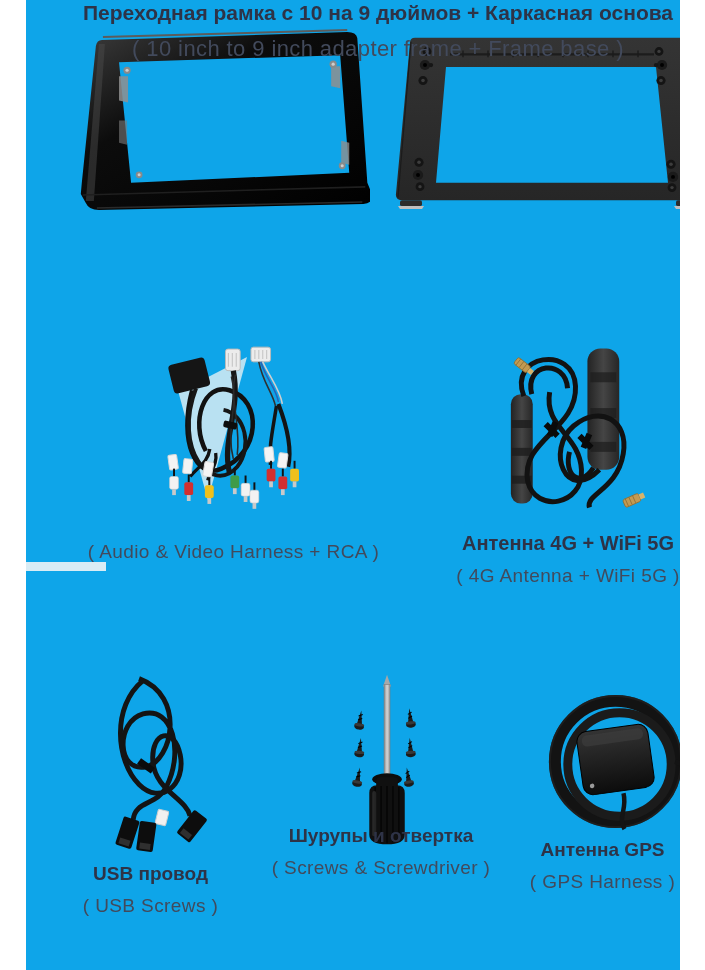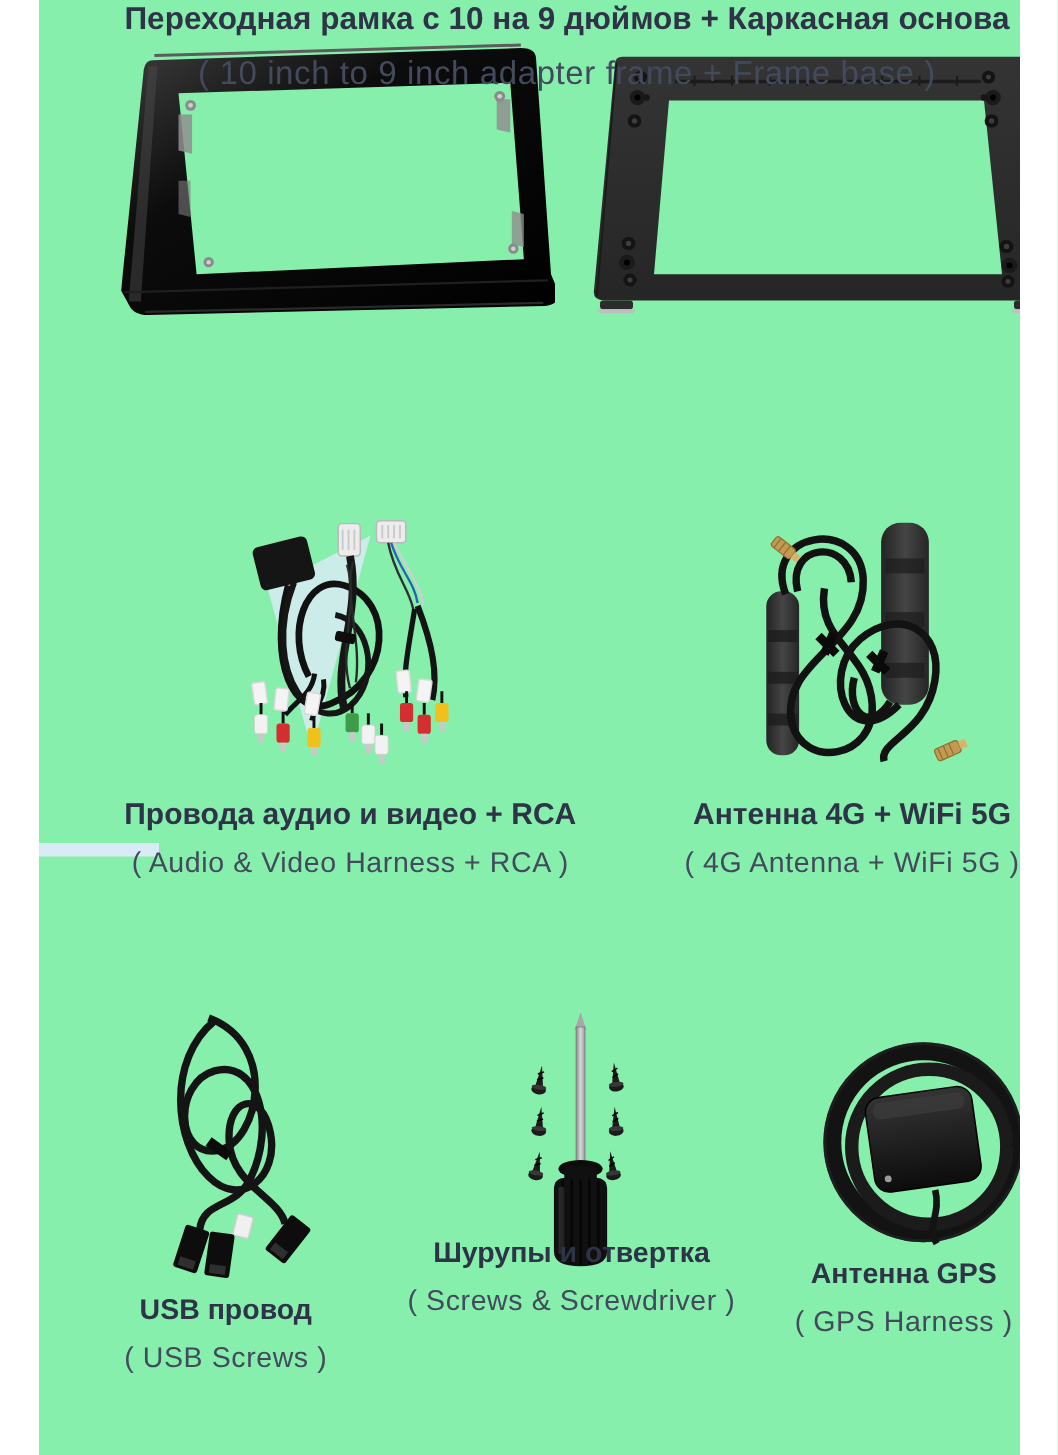--- a/index.html
+++ b/index.html
@@ -1,18 +1,18 @@
 <!DOCTYPE html>
 <html><head>
 <meta charset="utf-8">
 <style>
   html,body{margin:0;padding:0;background:#ffffff;}
   .canvas{
     position:relative;width:654px;height:970px;margin:0 auto;
-    background:#86efac;overflow:hidden;
+    background:#0ea5e9;overflow:hidden;
     font-family:"Liberation Sans", sans-serif;
   }
   figure{margin:0;position:absolute;}
   .caption{position:absolute;text-align:center;z-index:2;}
   .cap-ru{font-weight:700;color:#2e3347;}
   .cap-en{font-weight:400;color:#424a5c;letter-spacing:.4px;}
   
   .cap1{left:0;top:220;width:705px;}
   .cap1 .cap-ru{font-size:21px;line-height:26px;}
   .cap1 .cap-en{font-size:22px;line-height:26px;margin-top:10px;}
@@ -242,21 +242,20 @@
         <rect x="136" y="164" width="17" height="8.5" rx="2" fill="#c29a52" stroke="#8f6f33" stroke-width="0.8"></rect>
         <rect x="153" y="165.5" width="5" height="5.5" fill="#d8b36a"></rect>
         <path d="M139,164 L139,172 M143,164 L143,172 M147,164 L147,172" stroke="#8f6f33" stroke-width="0.8"></path>
       </g>
     </svg>
   </figure>
 
   <div class="wm-stripe"></div>
 
   <div class="caption cap2l">
-    <div class="cap-ru">Провода аудио и видео + RCA</div>
     <div class="cap-en">( Audio &amp; Video Harness + RCA )</div>
   </div>
   <div class="caption cap2r">
     <div class="cap-ru">Антенна 4G + WiFi 5G</div>
     <div class="cap-en">( 4G Antenna + WiFi 5G )</div>
   </div>
 
   <figure style="left:66px;top:665px;">
     <svg width="152" height="190" viewBox="0 0 155 190">
       <g stroke="#141414" stroke-width="5" fill="none">

